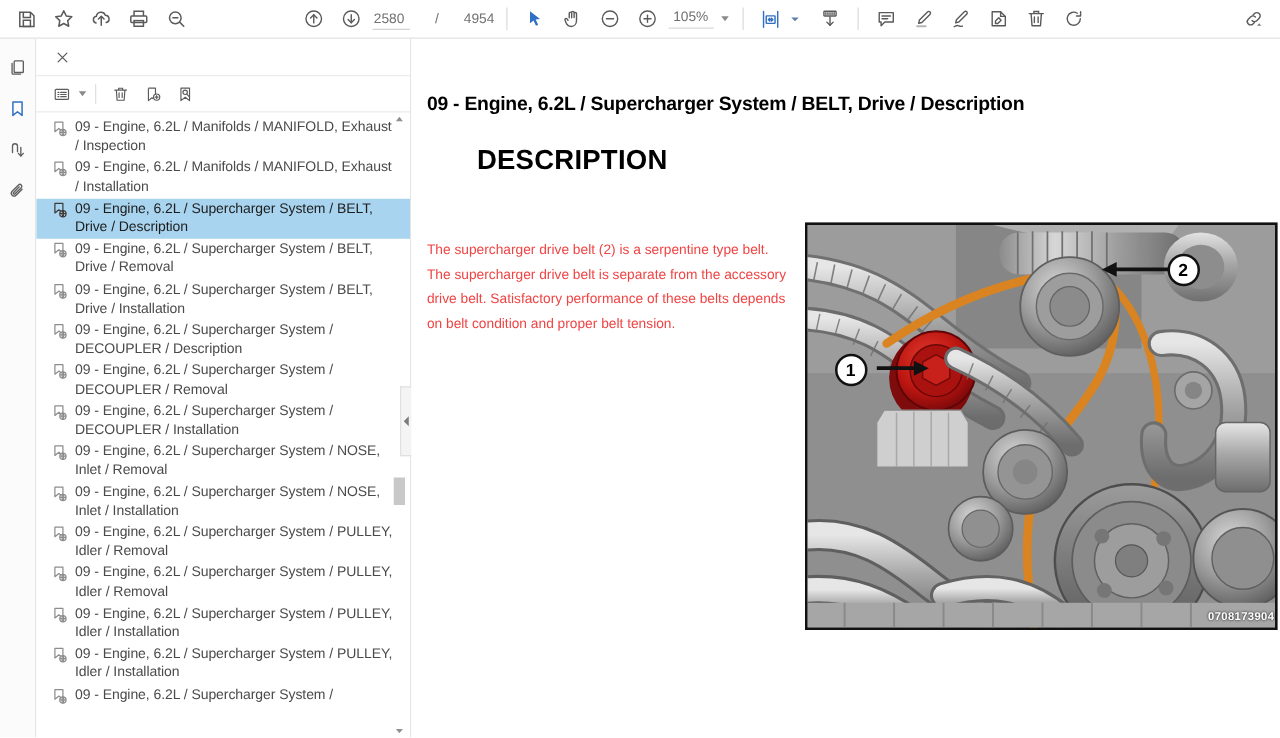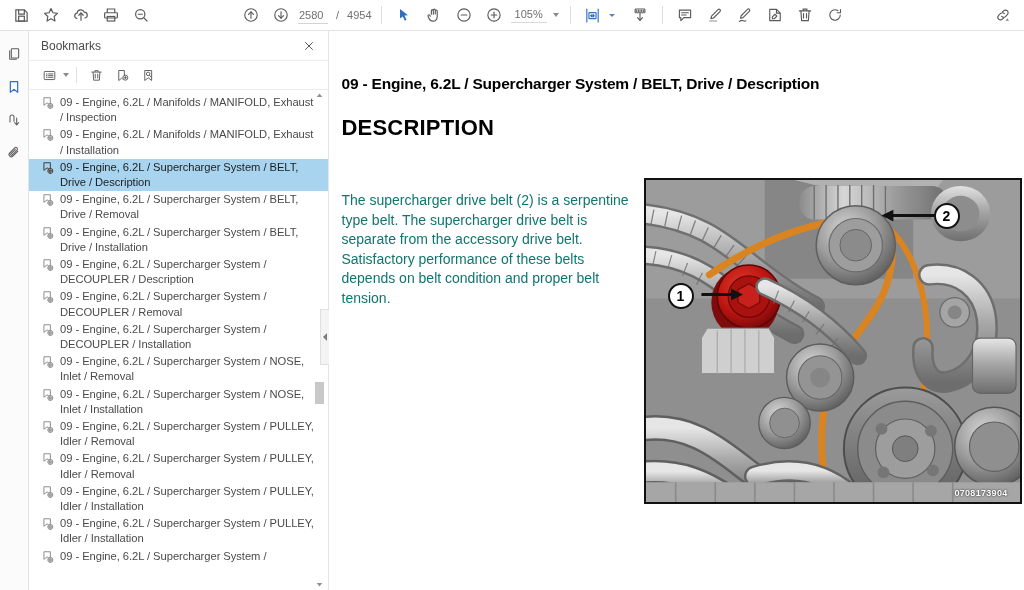--- a/index.html
+++ b/index.html
@@ -34,21 +34,21 @@
   }
   .tb-btn svg { display: block; }
   .tb-sep {
     width: 1px; height: 18px; background: #dcdcdc; margin: 0 7px; flex: 0 0 auto;
   }
   .tb-gap-a { width: 80px; flex: 0 0 auto; }
   .tb-gap-b { width: 10px; flex: 0 0 auto; }
   .tb-spacer { flex: 1 1 auto; }
 
   .pagefield {
-    display: flex; align-items: center; gap: 8px;
+    display: flex; align-items: center; gap: 20px;
     font-size: 11px; color: #707070;
     margin: 0 2px;
   }
   .page-input {
     width: 30px;
     height: 17px;
     border: none;
     border-bottom: 1px solid #d4d4d4;
     font-size: 11px;
     font-family: "Liberation Sans", sans-serif;
@@ -235,42 +235,43 @@
     letter-spacing: -0.2px;
     margin-bottom: 22px;
     white-space: nowrap;
   }
   .doc-h1 {
     font-size: 22px;
     font-weight: bold;
     color: #000000;
     letter-spacing: 0.2px;
     margin-bottom: 50px;
+    margin-left: 40px;
   }
   .doc-cols { display: flex; gap: 14px; }
   .doc-para {
     width: 290px;
-    font-size: 14px;
+    font-size: 11px;
     line-height: 19.6px;
-    color: #0f766e;
+    color: #ef4444;
   }
 
   
   .figwrap { width: 378px; margin-top: -13px; }
   .figure {
     width: 378px; height: 326px;
     border: 2px solid #111111;
     position: relative;
     overflow: hidden;
     background: #9a9a9a;
   }
   .fig-svg { position: absolute; inset: 0; width: 100%; height: 100%; }
   .fig-code {
     position: absolute;
-    right: 12px; bottom: 4px;
+    right: 0; bottom: 4px;
     font-size: 9px;
     font-weight: bold;
     color: #ffffff;
     letter-spacing: 0.3px;
     font-family: "Liberation Sans", sans-serif;
     text-shadow: 0 0 2px #000;
   }
   .callout {
     position: absolute;
     width: 26px; height: 26px;
@@ -487,21 +488,20 @@
       </div>
       <div class="rail-btn" title="Attachments">
         <svg width="16" height="16" viewBox="0 0 24 24" fill="none" stroke="currentColor" stroke-width="1.6">
           <path d="M17.5 9.5l-7.2 7.2a3.3 3.3 0 0 1-4.7-4.7l7.6-7.6a2.3 2.3 0 0 1 3.3 3.3l-7.4 7.4a1.2 1.2 0 0 1-1.7-1.7l6.7-6.7" stroke-linecap="round" stroke-linejoin="round"></path>
         </svg>
       </div>
     </div>
 
     <div class="panel">
       <div class="panel-head">
-        <span class="panel-title">Bookmarks</span>
         <span class="panel-x">
           <svg width="12" height="12" viewBox="0 0 24 24" fill="none" stroke="currentColor" stroke-width="2">
             <path d="M5 5l14 14M19 5L5 19" stroke-linecap="round"></path>
           </svg>
         </span>
       </div>
 
       <div class="panel-tools">
         <div class="pt-btn" title="Options">
           <svg width="15" height="15" viewBox="0 0 24 24" fill="none" stroke="currentColor" stroke-width="1.5">

